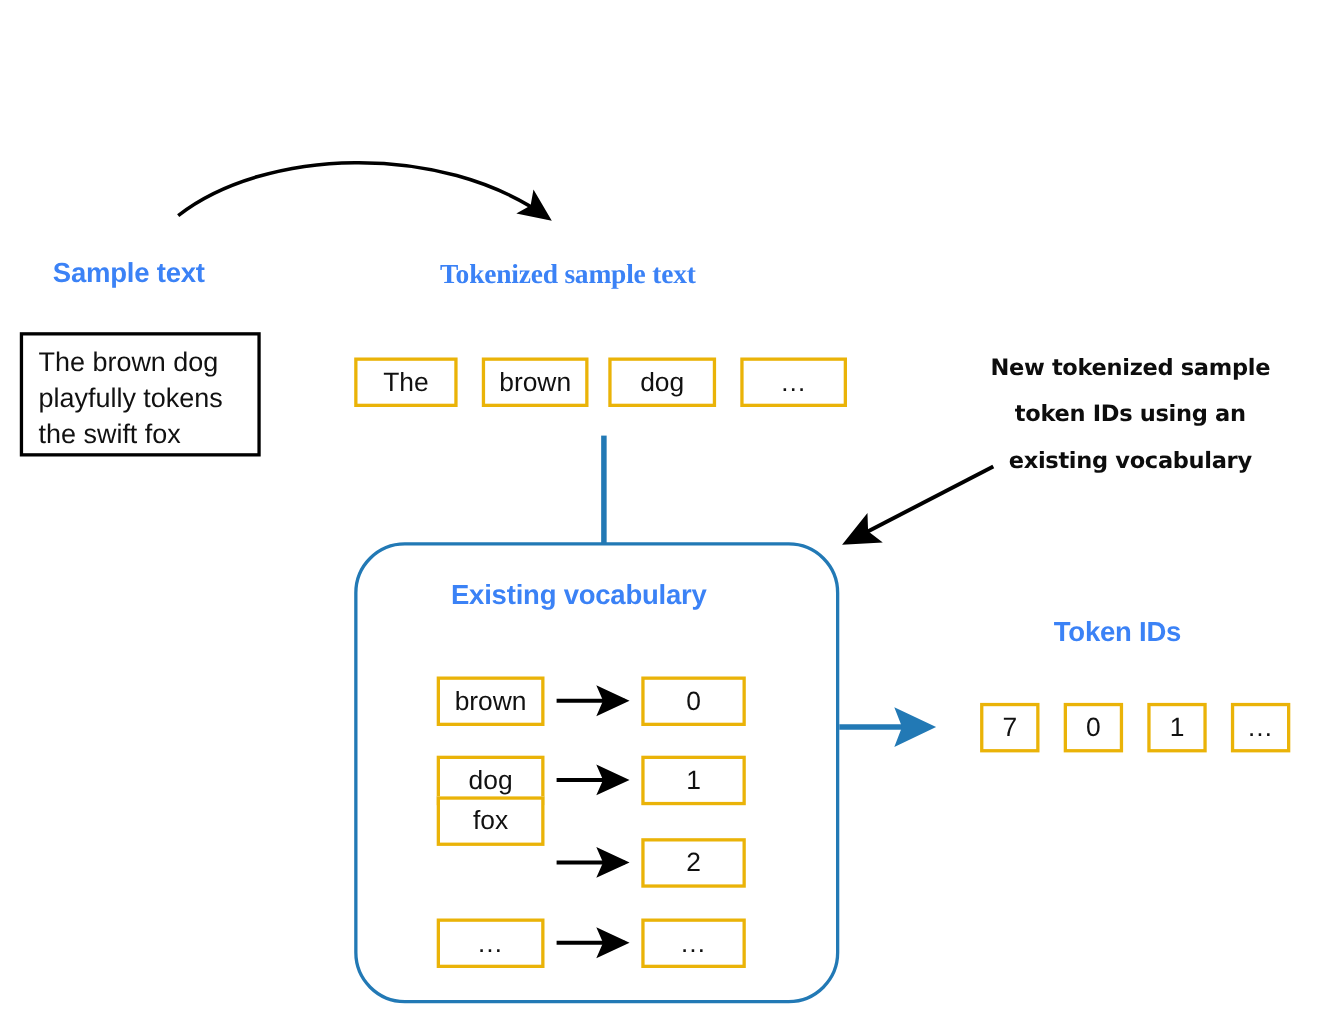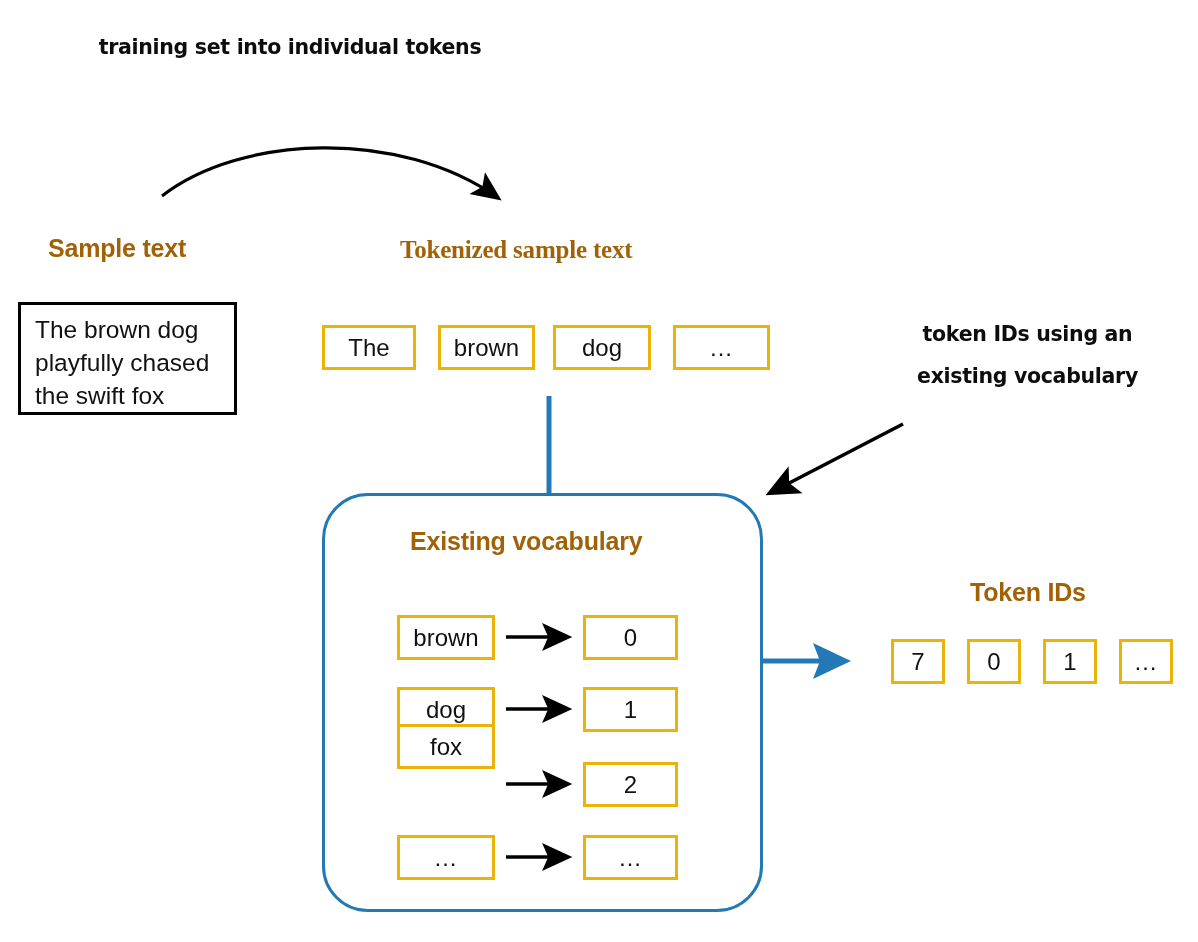--- a/index.html
+++ b/index.html
@@ -30,21 +30,21 @@
     text-align: center;
     letter-spacing: -0.3px;
     white-space: nowrap;
   }
 
   
   .heading {
     font-family: "Liberation Sans", sans-serif;
     font-weight: bold;
     font-size: 25px;
-    color: #a16207;
+    color: #3b82f6;
     white-space: nowrap;
     letter-spacing: -0.2px;
   }
 
   
   .box {
     box-sizing: border-box;
     border: 3px solid #eab308;
     background: #ffffff;
     display: flex;
@@ -85,39 +85,39 @@
     height: 942px;
     pointer-events: none;
   }
 </style>
 </head>
 <body>
 
 <div id="canvas">
 
   <div class="abs annot" style="left:80px; top:26px; width:420px;">
-    <div>training set into individual tokens</div>
   </div>
 
   <div class="abs heading" style="left:48px; top:234px;">Sample text</div>
 
   <div class="abs heading" style="left:400px; top:236px;font-family:Liberation Serif, serif;">Tokenized sample text</div>
 
-  <div class="abs heading" style="left:958px; top:578px;margin-left:12px;">Token IDs</div>
+  <div class="abs heading" style="left:958px; top:561px;">Token IDs</div>
 
   <div class="abs" id="sample-text-box" style="left:18px; top:302px; width:219px; height:113px;">The brown dog
-playfully chased
+playfully tokens
 the swift fox</div>
 
   <div class="abs box" style="left:322px; top:325px; width:94px; height:45px;">The</div>
   <div class="abs box" style="left:438px; top:325px; width:97px; height:45px;">brown</div>
   <div class="abs box" style="left:553px; top:325px; width:98px; height:45px;">dog</div>
   <div class="abs box dots" style="left:673px; top:325px; width:97px; height:45px;">…</div>
 
   <div class="abs annot" style="left:885px; top:313px; width:285px;">
+    <div>New tokenized sample</div>
     <div>token IDs using an</div>
     <div>existing vocabulary</div>
   </div>
 
   <div class="abs" id="vocab-box" style="left:322px; top:493px; width:441px; height:419px;"></div>
 
   <div class="abs heading" style="left:410px; top:527px;">Existing vocabulary</div>
 
   <div class="abs box" style="left:397px; top:615px; width:98px; height:45px;">brown</div>
   <div class="abs box" style="left:397px; top:687px; width:98px; height:45px;">dog</div>

